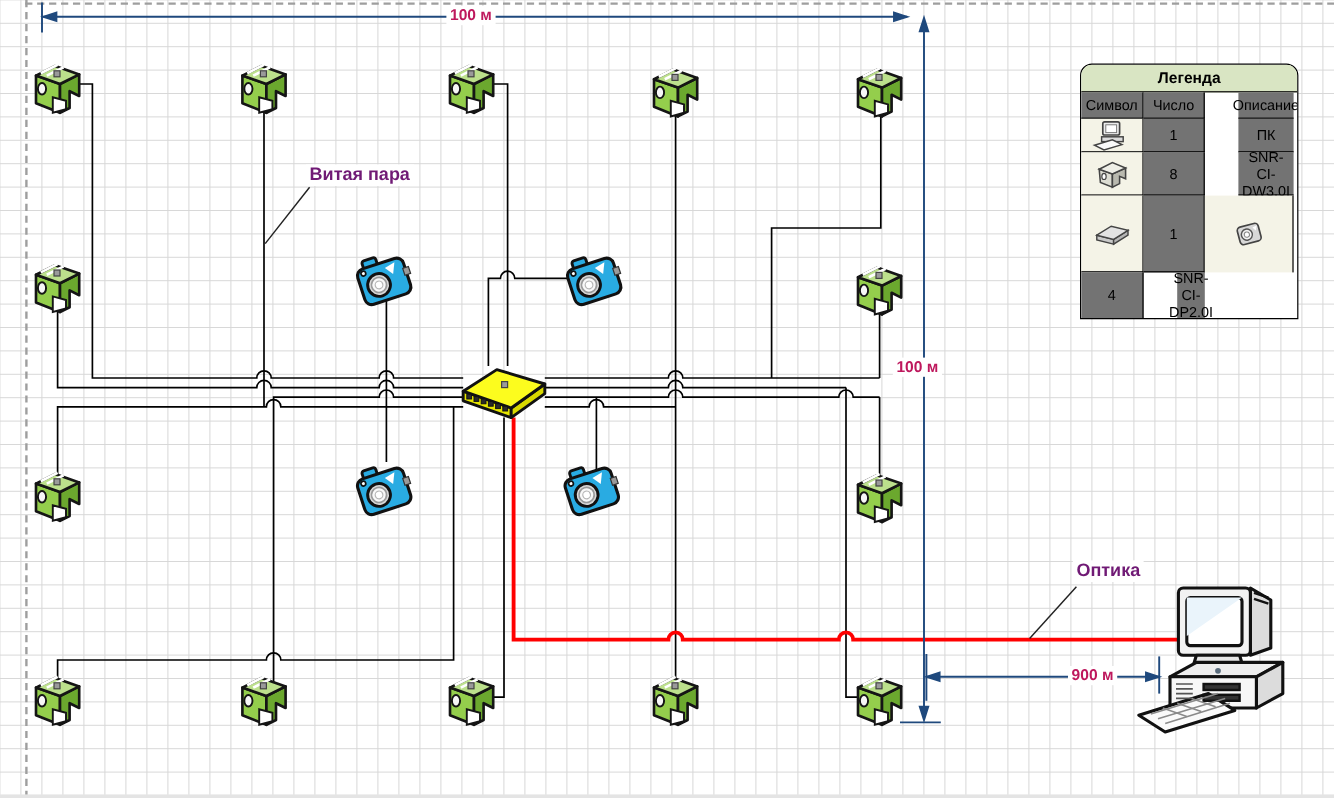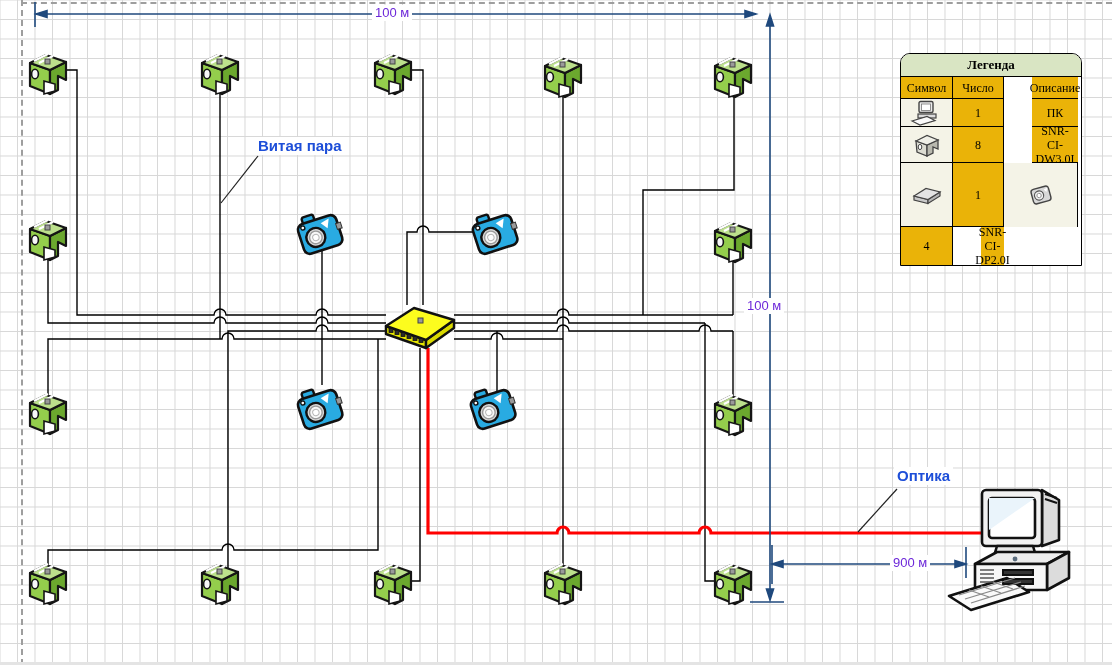--- a/index.html
+++ b/index.html
@@ -9,33 +9,33 @@
       linear-gradient(to bottom,#d7d7d7 1px,transparent 1px);
     background-size:17.5px 19.5px;
     background-position:-0.5px -0.5px;}
   .abs{position:absolute;}
   .dash-v{left:21px;top:0;height:665px;width:0;border-left:2px dashed #9e9e9e;}
   .dash-h{top:2px;left:21px;width:1091px;height:0;border-top:2px dashed #9e9e9e;}
   .bottom-band{left:0;bottom:0;width:1112px;height:3px;background:#e4e4e4;}
   svg.layer{position:absolute;left:0;top:0;width:1112px;height:665px;}
   .device{position:absolute;}
   .device svg{display:block;width:100%;height:100%;}
-  .lbl{position:absolute;font-weight:bold;font-size:15px;color:#1d4ed8;background:#fff;
+  .lbl{position:absolute;font-weight:bold;font-size:15px;color:#701a75;background:#fff;
        padding:0 3px;line-height:18px;white-space:nowrap;}
-  .dim-lbl{position:absolute;font-weight:normal;font-size:13px;color:#6d28d9;background:#fff;
+  .dim-lbl{position:absolute;font-weight:bold;font-size:13px;color:#be185d;background:#fff;
        padding:0 3px;line-height:16px;white-space:nowrap;}
   
   #legend{left:900px;top:53px;width:180px;background:#fff;border:1.6px solid #000;
-          border-radius:10px 10px 0 0;overflow:hidden;font-size:12px;color:#000;font-family:Liberation Serif, serif;}
+          border-radius:10px 10px 0 0;overflow:hidden;font-size:12px;color:#000;}
   .lg-title{height:22px;line-height:22px;text-align:center;font-weight:bold;font-size:13px;
             background:#d9e5c3;border-bottom:1px solid #000;}
   .lg-sub{height:21px;line-height:21px;text-align:center;background:#d9e5c3;border-bottom:1px solid #000;}
   .lg-grid{display:grid;grid-template-columns:52px 51px 74px;grid-template-rows:22px 28px 36px 64px 38px;}
   .lg-c{display:flex;align-items:center;justify-content:center;text-align:center;
-        border-bottom:1px solid #000;border-right:1px solid #000;background:#eab308;
+        border-bottom:1px solid #000;border-right:1px solid #000;background:#737373;
         padding:1px 2px;box-sizing:border-box;line-height:14px;}
   .lg-c.last{border-right:none;margin-left:28px;}
   .lg-c.sym{background:#f4f3e7;}
   .lg-c.hdr{font-size:12px;}
   .lg-grid .r5{border-bottom:none;}
 </style>
 </head>
 <body>
 
 <div id="canvas">

